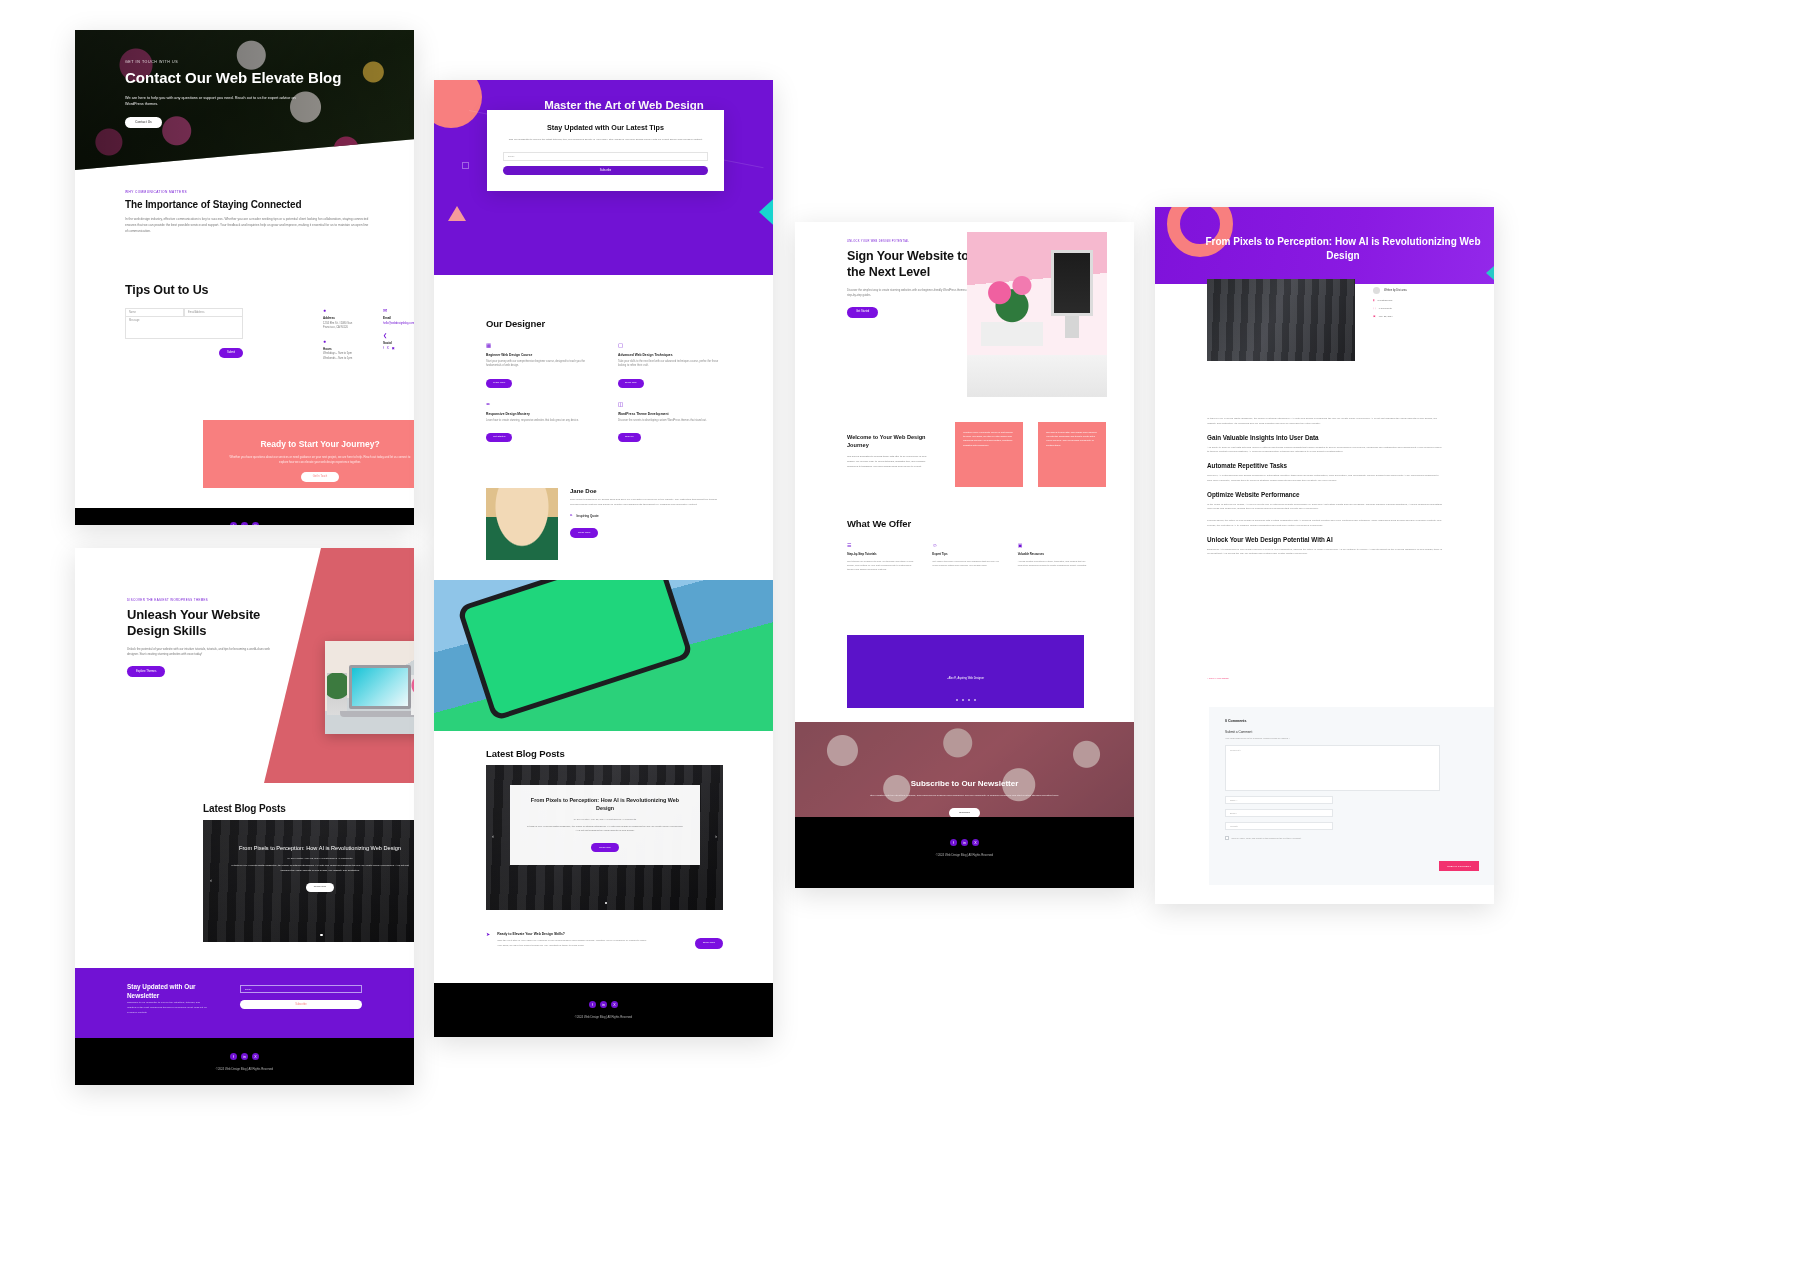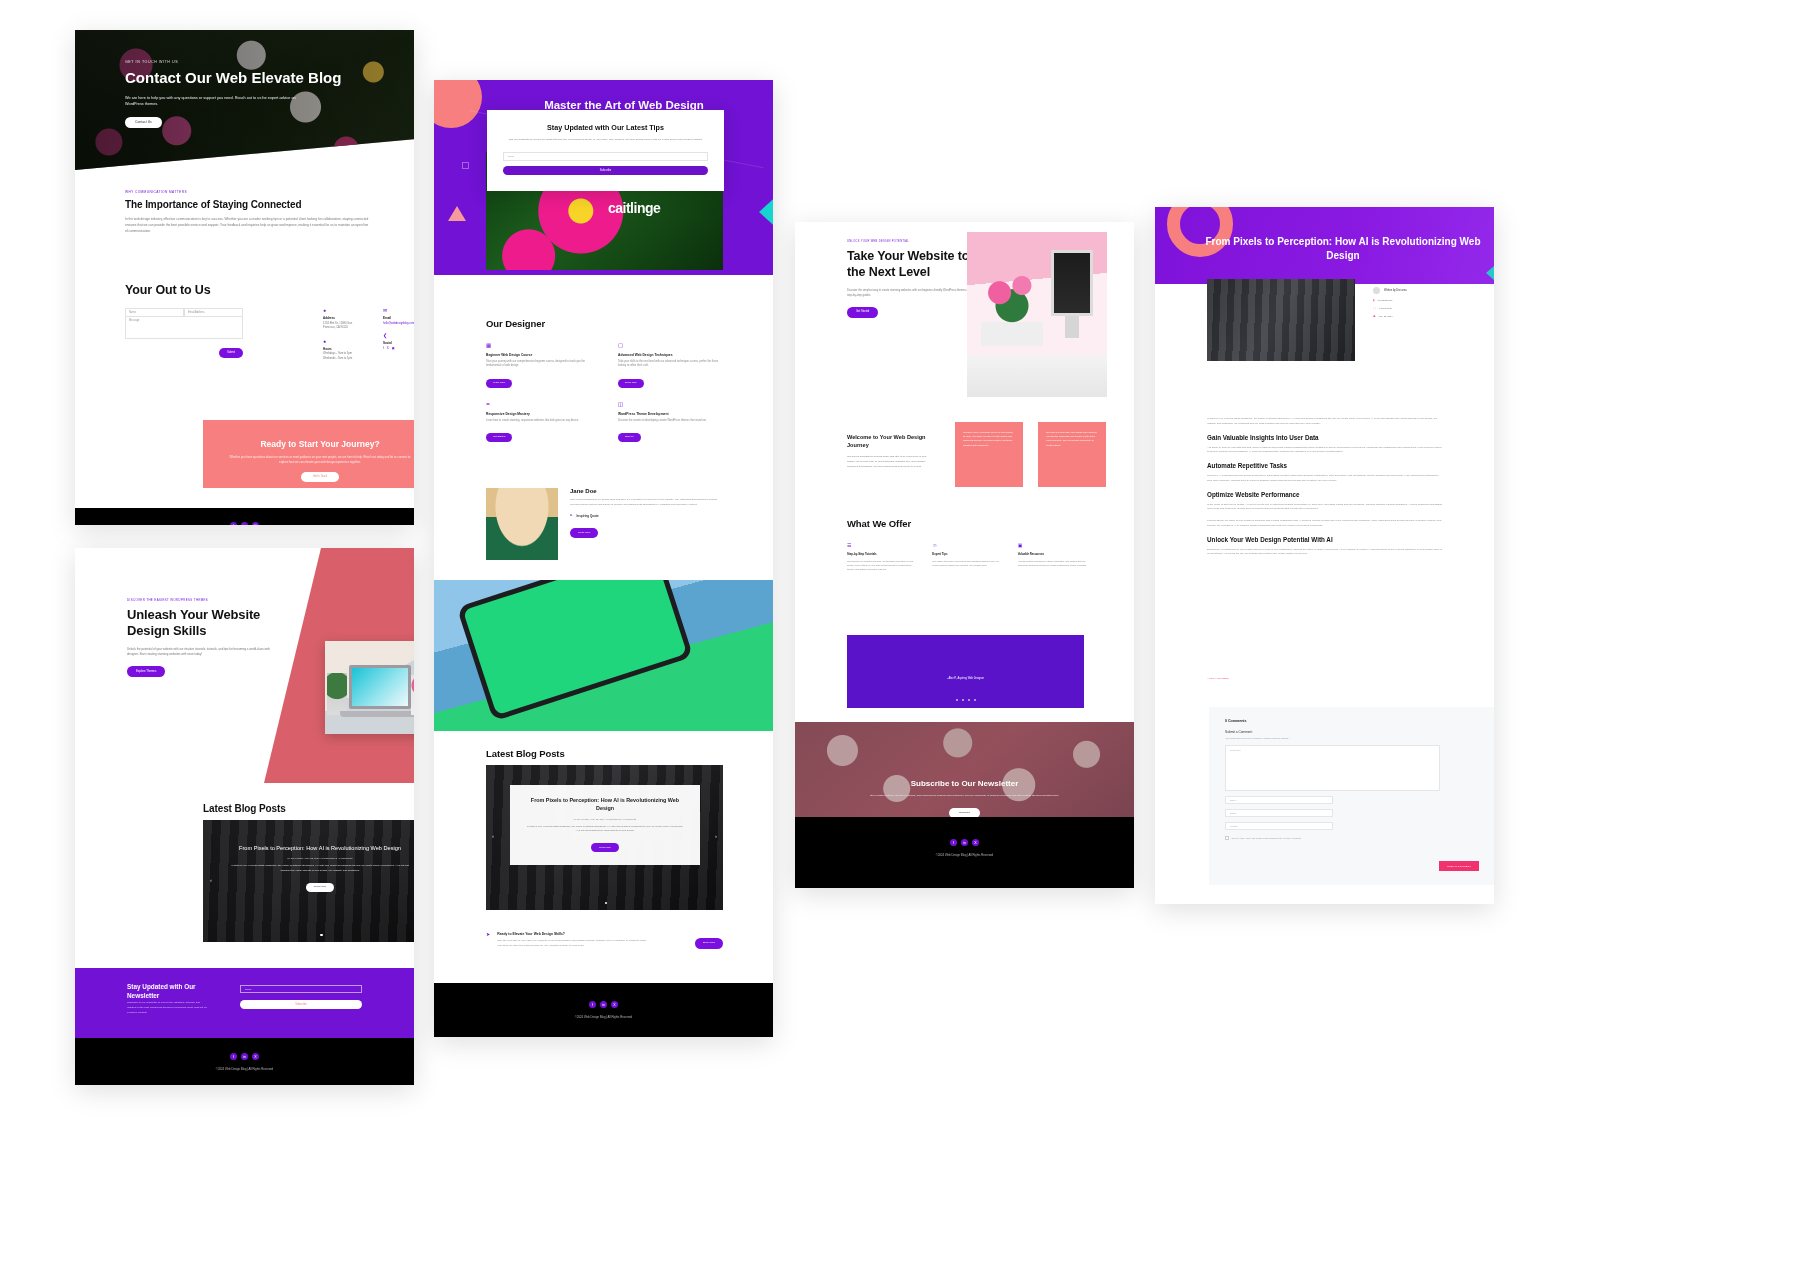--- a/index.html
+++ b/index.html
@@ -339,21 +339,21 @@
       <div class="btn p1-cta">Contact Us</div>
     </div>
 
     <div class="p1-sec1">
       <div class="eyebrow">WHY COMMUNICATION MATTERS</div>
       <h2 class="hdg">The Importance of Staying Connected</h2>
       <p class="body-txt">In the web design industry, effective communication is key to success. Whether you are a reader seeking tips or a potential client looking for collaboration, staying connected ensures that we can provide the best possible service and support. Your feedback and inquiries help us grow and improve, making it essential for us to maintain an open line of communication.</p>
     </div>
 
     <div class="p1-reach">
-      <h2 class="hdg">Your Out to Us</h2>
+      <h2 class="hdg">Tips Out to Us</h2>
     </div>
 
     <div class="p1-form">
       <div class="p1-inputrow">
         <div class="p1-input">Name</div>
         <div class="p1-input">Email Address</div>
       </div>
       <div class="p1-textarea">Message</div>
       <div class="btn p1-submit">Submit</div>
     </div>
@@ -450,23 +450,20 @@
     <div class="p3-hero">
       <div class="p3-coralcirc"></div>
       <div class="p3-line"></div>
       <div class="p3-sq1"></div>
       <div class="p3-sq2"></div>
       <div class="p3-sq3"></div>
       <div class="p3-tri"></div>
       <h1>Master the Art of Web Design</h1>
       <div class="sub">Unlock your potential with our expert-led courses and become a professional web designer.</div>
     </div>
-    <div class="p3-heroimg">
-      <div class="wm">caitlinge</div>
-    </div>
     <div class="p3-teal"></div>
 
     <div class="p3-services">
       <h2 class="hdg">Our Designer</h2>
       <div class="svc-grid">
         <div class="svc">
           <div class="ico">▦</div>
           <h4>Beginner Web Design Course</h4>
           <p>Start your journey with our comprehensive beginner course, designed to teach you the fundamentals of web design.</p>
           <div class="btn">Learn More</div>
@@ -547,21 +544,21 @@
         <span>in</span>
         <span>X</span>
       </div>
       <div class="copy">©2024 Web Design Blog | All Rights Reserved</div>
     </div>
   </div>
 
   <div class="page" id="page4">
     <div class="p4-hero">
       <div class="eyebrow">UNLOCK YOUR WEB DESIGN POTENTIAL</div>
-      <h1 class="hdg">Take Your Website to the Next Level</h1>
+      <h1 class="hdg">Sign Your Website to the Next Level</h1>
       <p>Discover the simplest way to create stunning websites with our beginner-friendly WordPress themes and step-by-step guides.</p>
       <div class="btn">Get Started</div>
     </div>
     <div class="p4-img">
       <div class="p4-monitor"></div>
       <div class="p4-monstand"></div>
       <div class="p4-flowers"></div>
       <div class="p4-desk"></div>
     </div>
 

